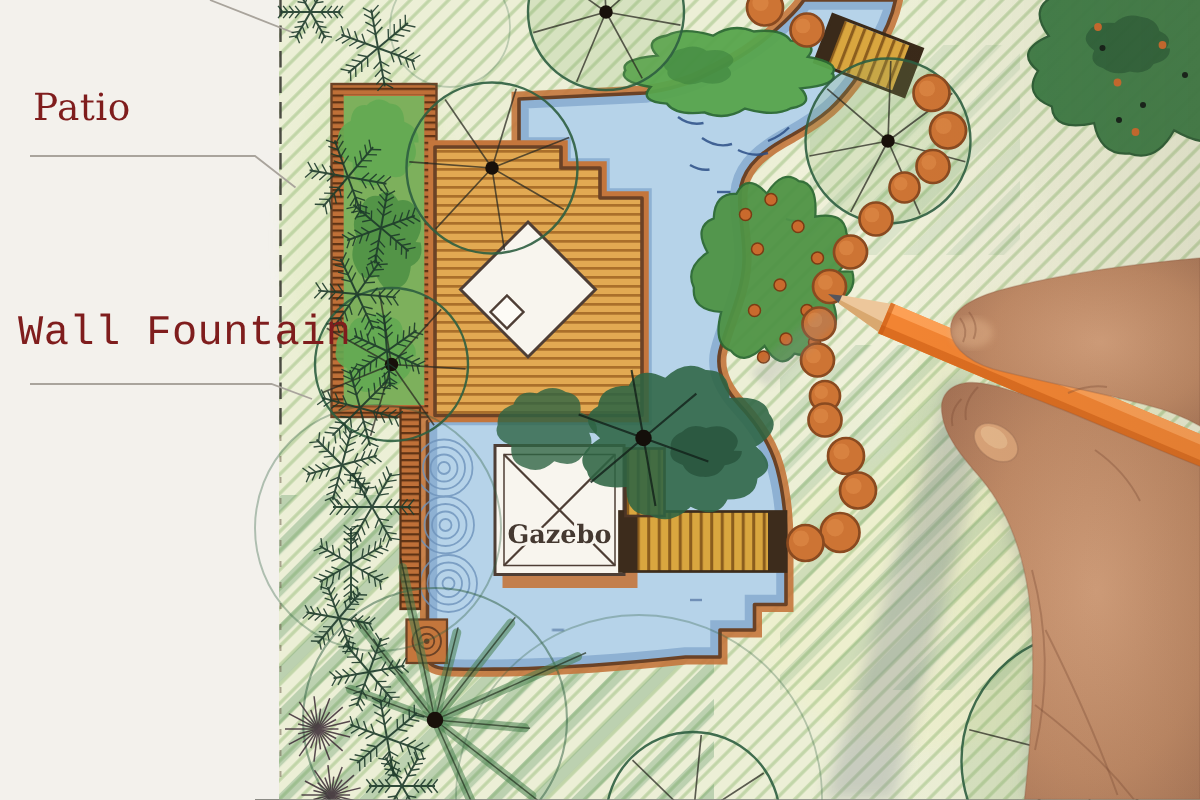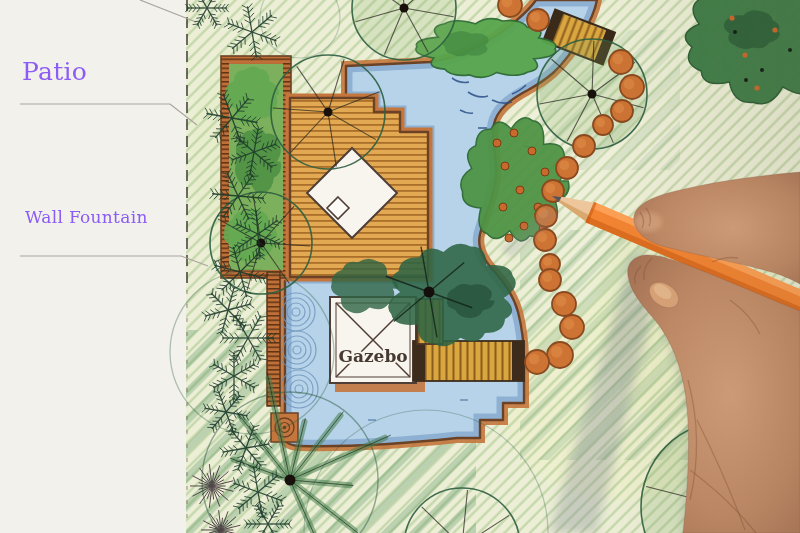--- a/index.html
+++ b/index.html
@@ -1,22 +1,22 @@
 <!DOCTYPE html>
 <html><head>
 <meta charset="utf-8">
 <style>
   html,body{margin:0;padding:0;background:#222;}
   #stage{position:relative;width:800px;height:533px;overflow:hidden;
          font-family:"DejaVu Sans",sans-serif;background:#f3f1ec;}
   #stage svg{position:absolute;left:0;top:0;}
-  .label{position:absolute;font-family:"DejaVu Serif",serif;color:#8b5cf6;
+  .label{position:absolute;font-family:"DejaVu Serif",serif;color:#7f1d1d;
          letter-spacing:.3px;user-select:none;}
   #patio-label{left:22px;top:57px;font-size:25px;}
-  #wallfountain-label{left:25px;top:207px;font-size:17px;}
+  #wallfountain-label{left:12px;top:207px;font-size:28px;font-family:Liberation Mono, monospace;}
   .gz-text{font-family:"DejaVu Serif",serif;font-size:17px;font-weight:600;
            fill:#453931;paint-order:stroke;stroke:#f8f5ee;stroke-width:4px;}
 </style>
 </head>
 <body>
 
 <div id="stage">
   <svg id="plan" width="800" height="533" viewBox="0 0 800 533">
     <defs>
       <pattern id="lawnHatch" width="9" height="9" patternUnits="userSpaceOnUse" patternTransform="rotate(-45)">

